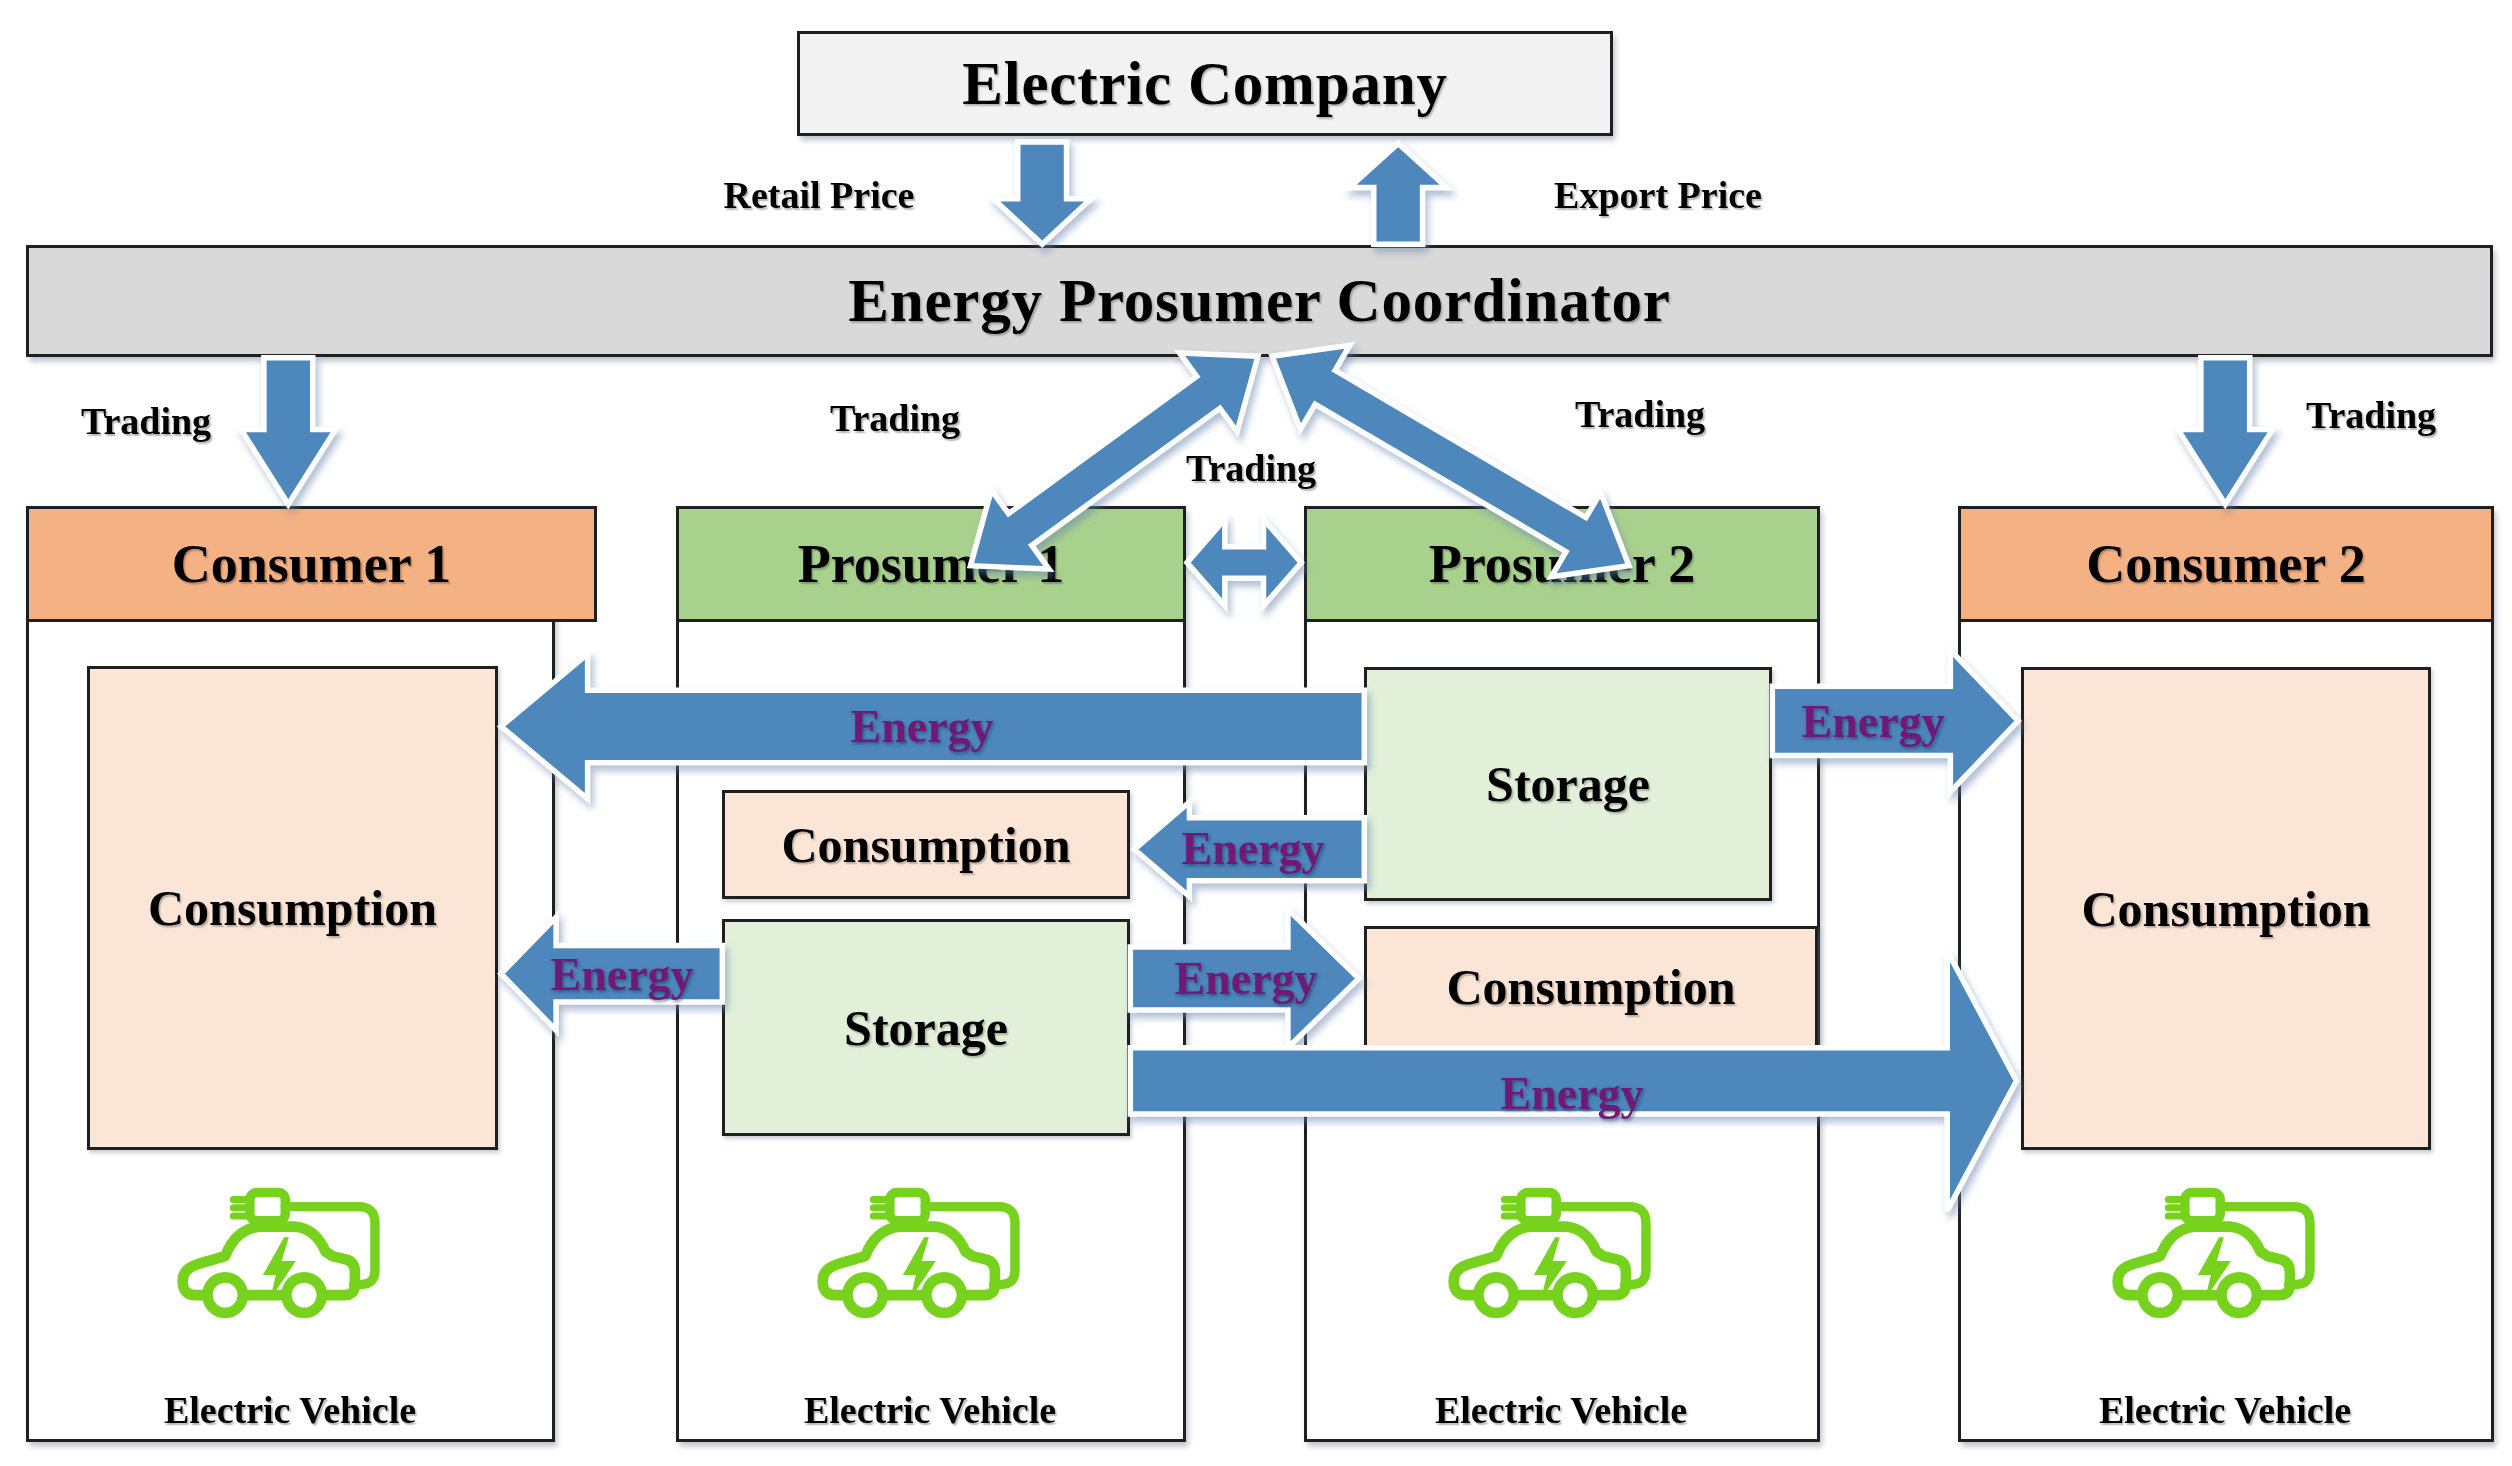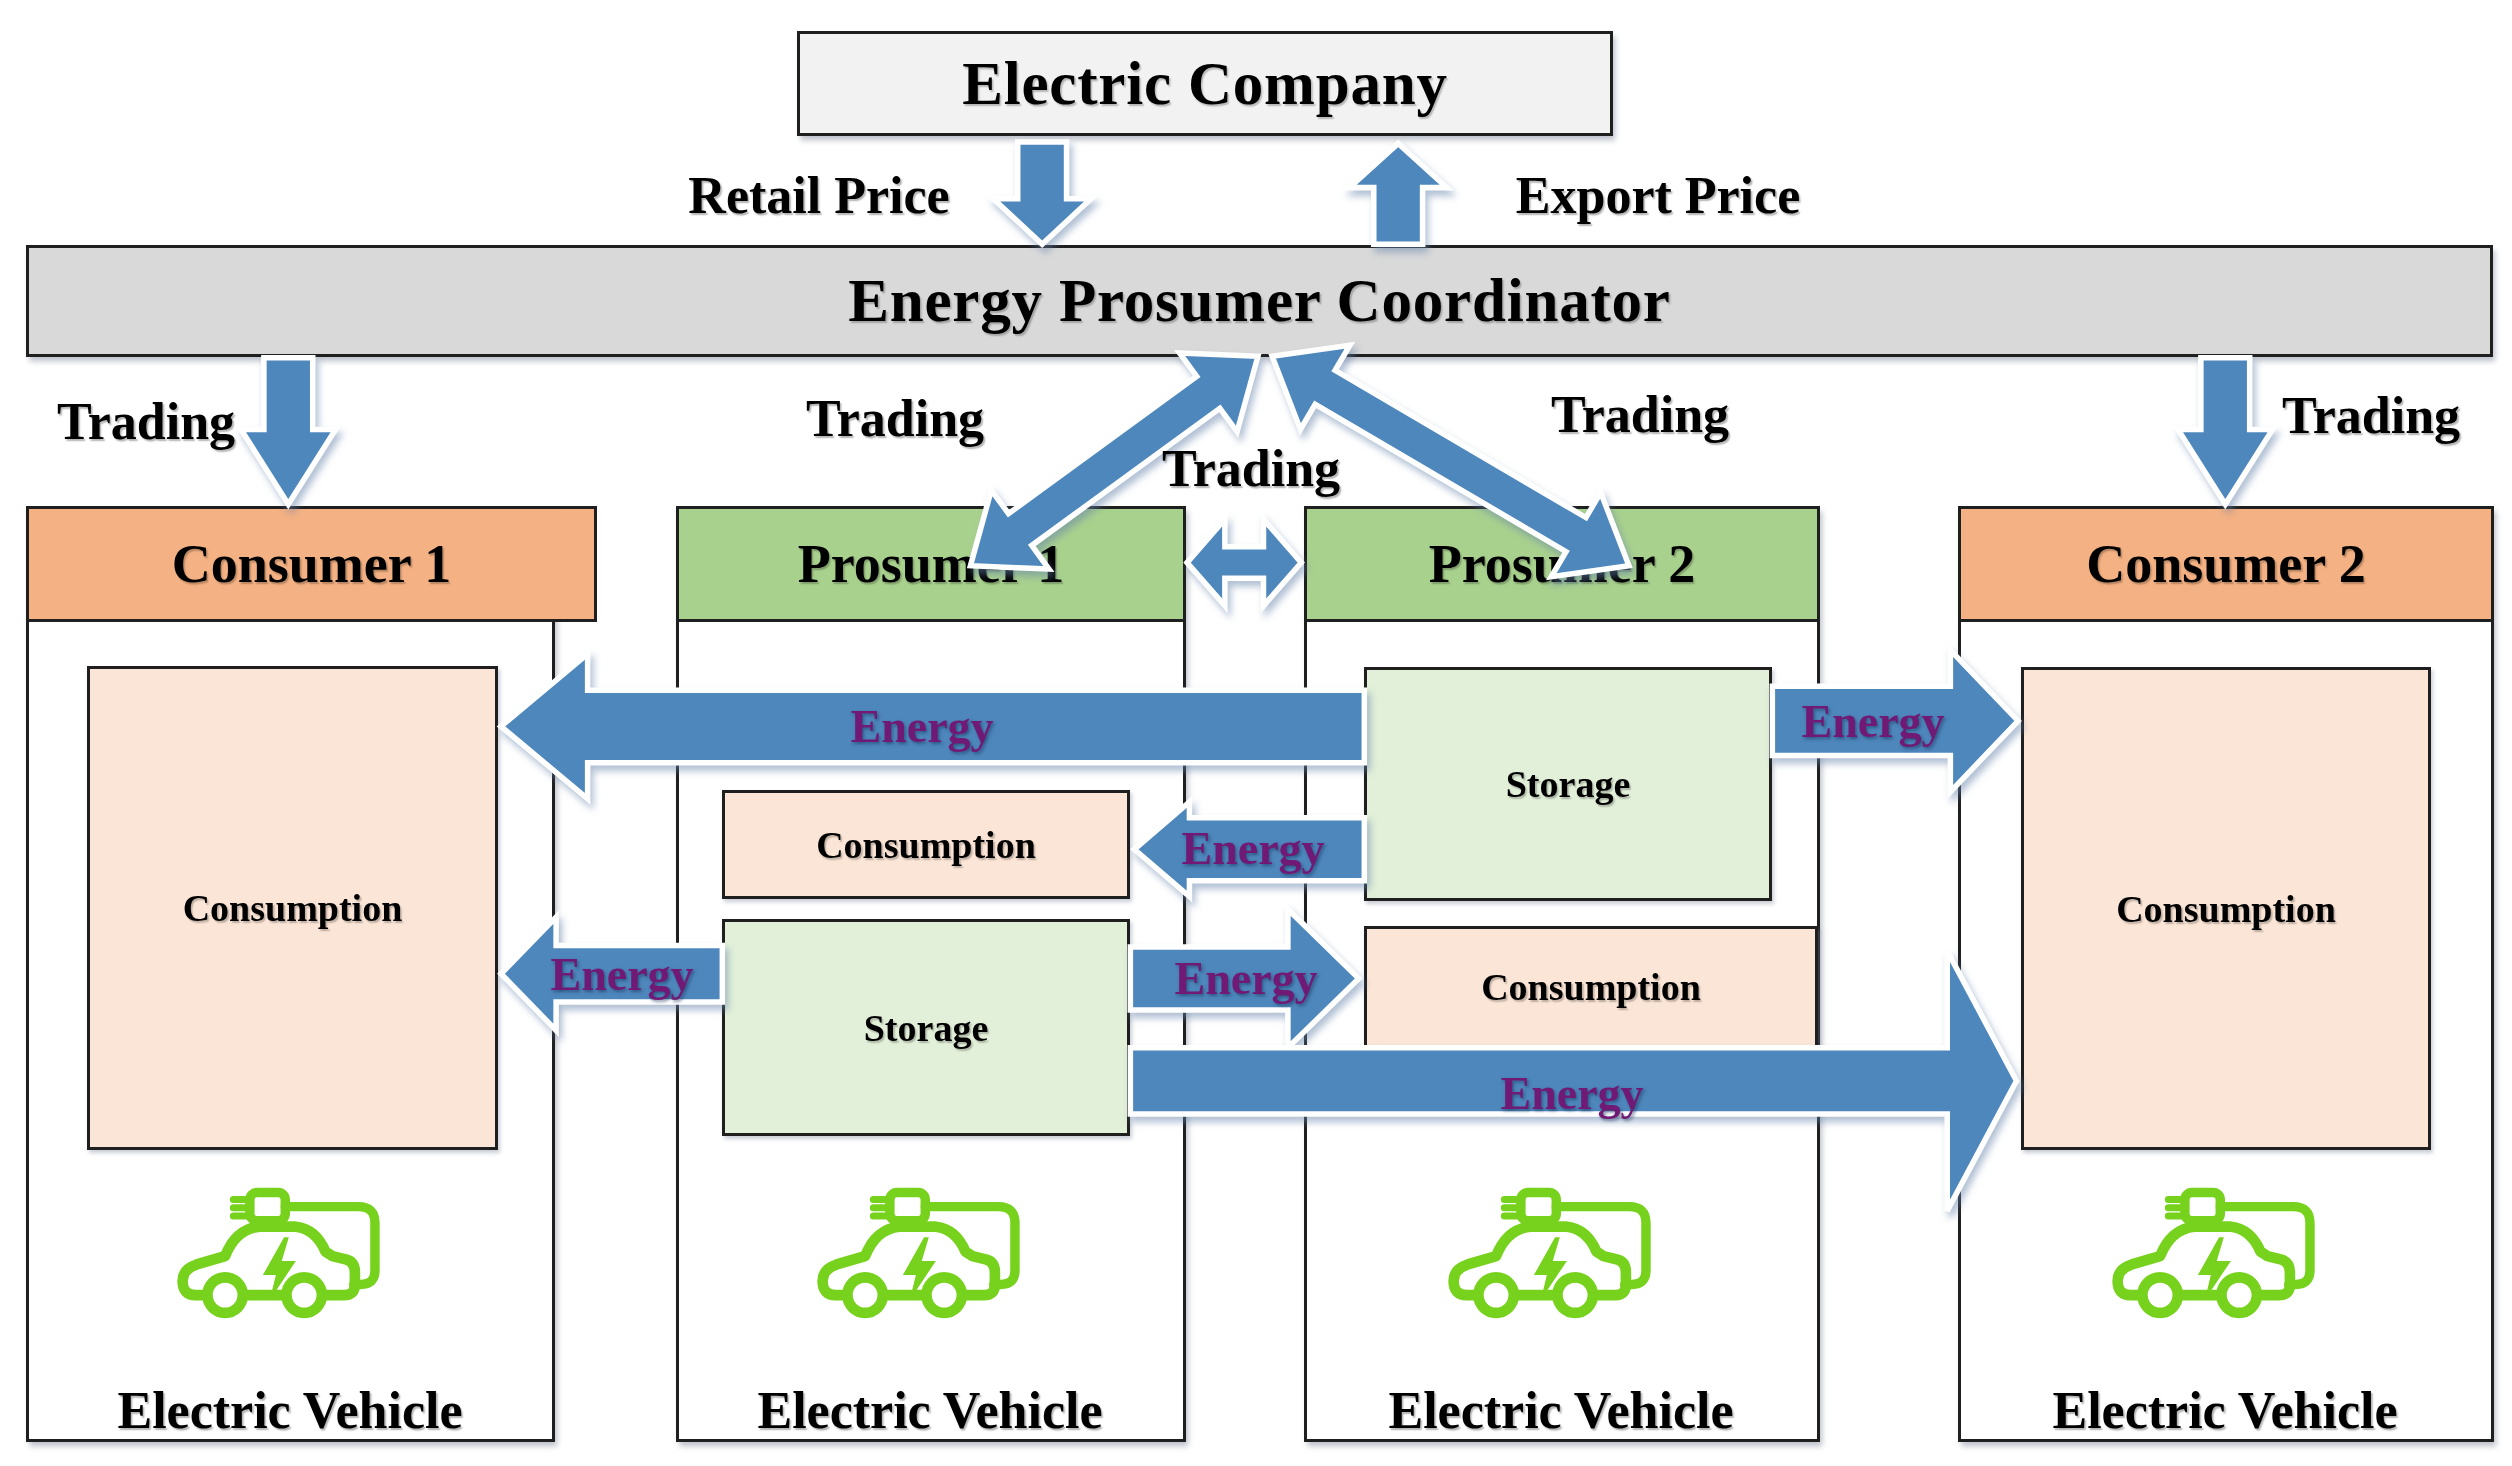--- a/index.html
+++ b/index.html
@@ -13,24 +13,24 @@
   .coordinator{background:var(--coordinator-fill)}
   .column{background:#fff}
   .hdr.consumer{background:var(--consumer-header)}
   .hdr.prosumer{background:var(--prosumer-header)}
   .inner{border-width:3.2px;box-shadow:2.4px 3.2px 3.9px rgba(120,130,150,.4)}
   .consumption{background:var(--consumption-fill)}
   .storage{background:var(--storage-fill)}
 
   .title-lbl{font-size:61px;letter-spacing:0.8px;text-shadow:1.6px 2.4px 1.6px rgba(0,0,0,.25)}
   .hdr-lbl{font-size:54px;text-shadow:1.6px 2.4px 1.6px rgba(0,0,0,.25)}
-  .box-lbl{font-size:38px;text-shadow:1.6px 2.4px 1.6px rgba(0,0,0,.25)}
+  .box-lbl{font-size:50px;text-shadow:1.6px 2.4px 1.6px rgba(0,0,0,.25)}
 
   .lbl{position:absolute;transform:translate(-50%,-50%);white-space:nowrap;z-index:6;font-weight:bold}
-  .lbl.black{font-size:52px;text-shadow:1.6px 2.4px 1.6px rgba(0,0,0,.3)}
+  .lbl.black{font-size:38px;text-shadow:1.6px 2.4px 1.6px rgba(0,0,0,.3)}
   .lbl.white{font-size:46px;color:#701a75;text-shadow:1.6px 2.4px 3.2px rgba(20,50,90,.55)}
 
   #arrow-layer{position:absolute;left:0;top:0;z-index:5;pointer-events:none}
   .arrow{fill:var(--arrow);stroke:#ffffff;stroke-width:7;filter:drop-shadow(4px 7px 5px rgba(100,130,170,.5))}
 
   .ev{position:absolute;z-index:2;color:var(--ev-icon)}
   .ev-lbl{font-size:47px;text-shadow:1.6px 2.4px 1.6px rgba(0,0,0,.25)}
 </style>
 </head>
 <body>

